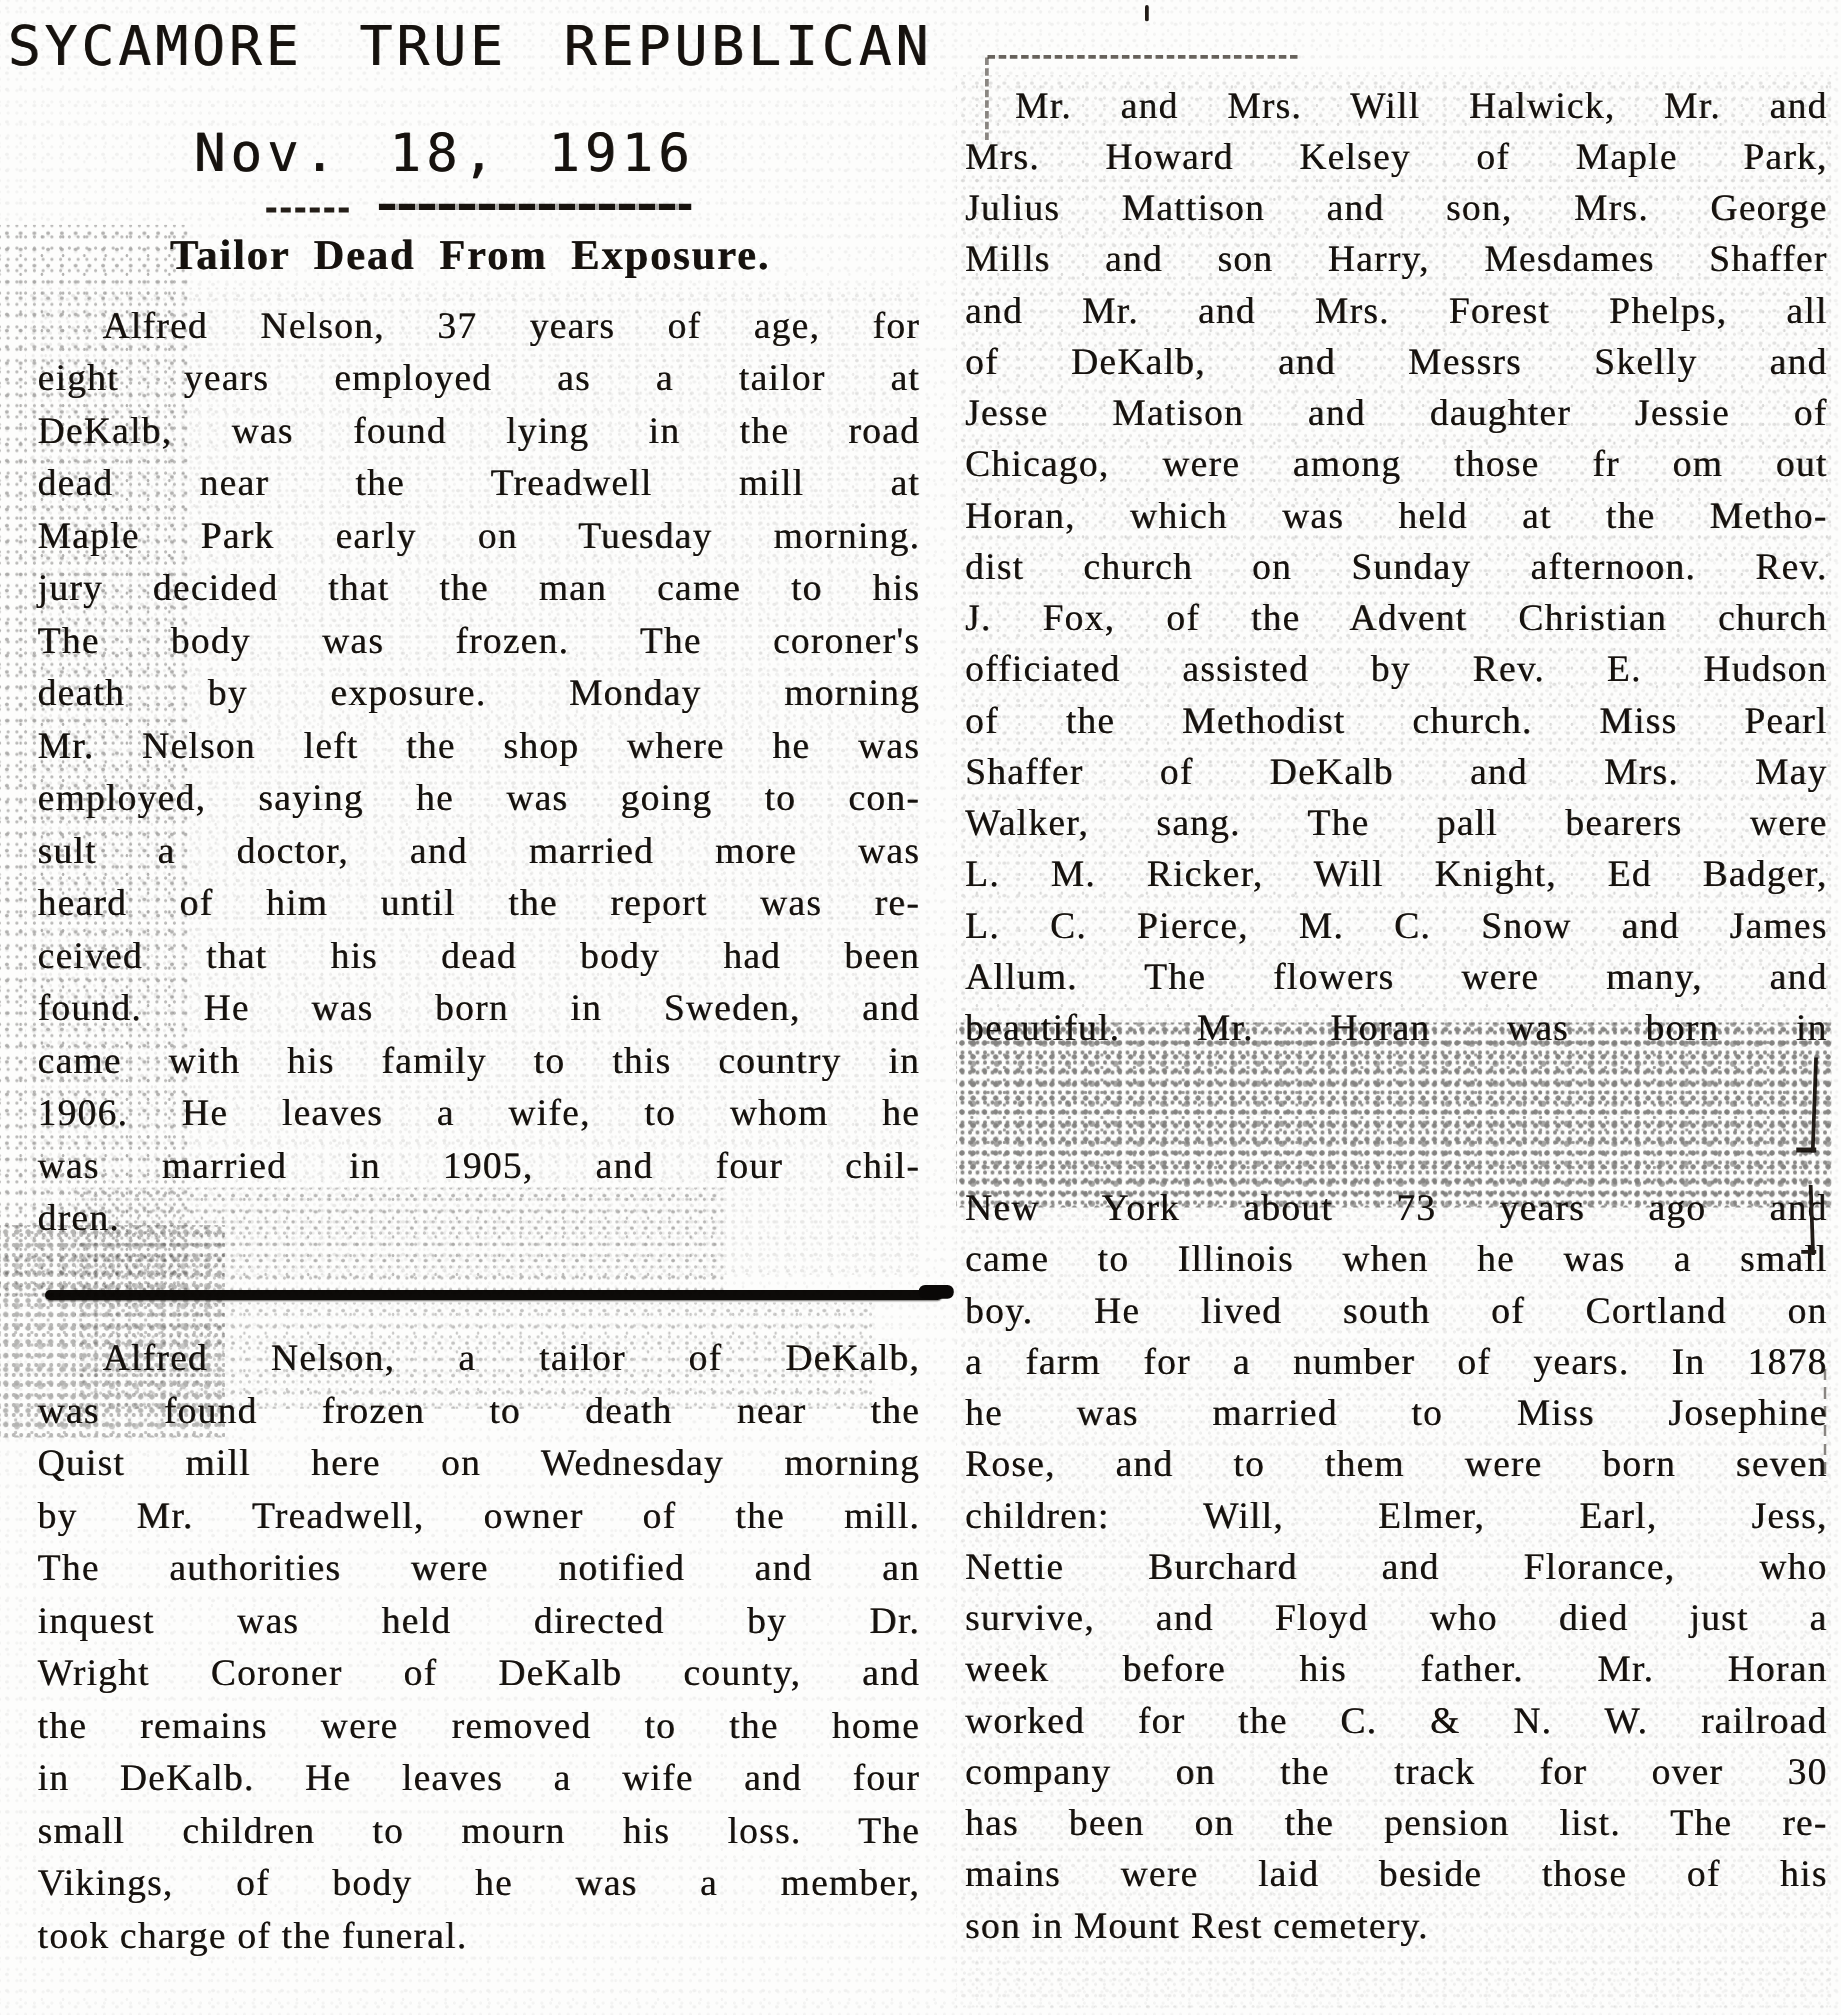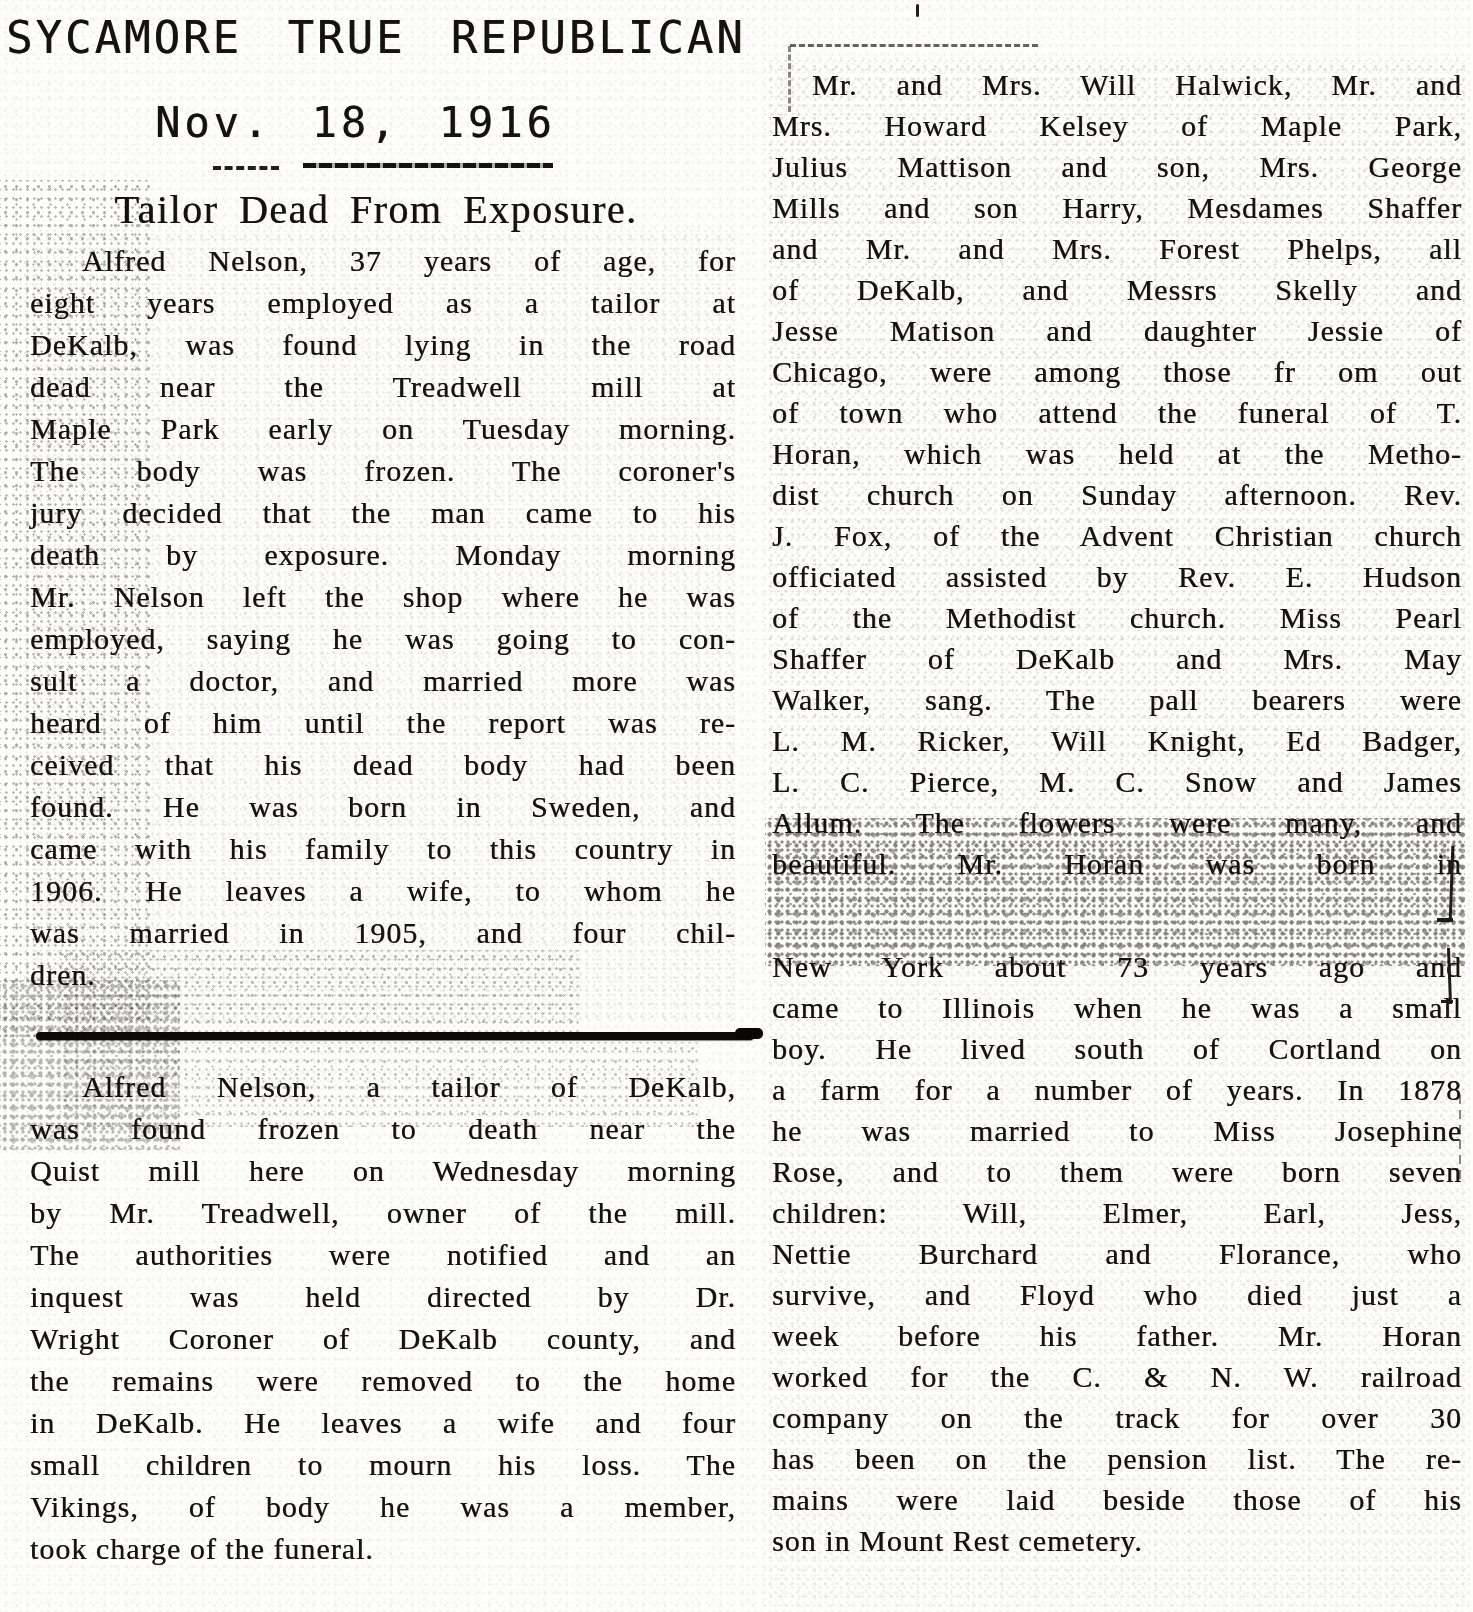--- a/index.html
+++ b/index.html
@@ -36,21 +36,21 @@
     left: 213px; top: 166px; width: 66px; height: 0;
     border-top: 4px dashed #241e18;
   }
   .date-underline-long {
     left: 303px; top: 163px; width: 250px; height: 5px;
     background: repeating-linear-gradient(90deg, #17120d 0 13px, rgba(23,18,13,.35) 13px 16px);
   }
   .headline {
     left: 30px; top: 186px; width: 692px;
     text-align: center;
-    font-weight: normal; font-size: 40px;
+    font-weight: bold; font-size: 34px;
     letter-spacing: 1.5px; word-spacing: 9px;
     text-shadow: .5px 0 0 rgba(22,18,14,.8);
   }
 
   
   .textblock { font-size: 30px; }
   .lh42 { line-height: 42px; }
   .lh41 { line-height: 41px; }
   .block-a1 { left: 30px;  top: 240px;  width: 706px; }
   .block-a2 { left: 30px;  top: 1066px; width: 706px; }
@@ -115,22 +115,22 @@
 <div class="abs date-underline-short"></div>
 <div class="abs date-underline-long"></div>
 
 <div class="abs headline">Tailor Dead From Exposure.</div>
 <div class="abs textblock lh42 block-a1">
     <div class="line first">Alfred Nelson, 37 years of age, for</div>
     <div class="line">eight years employed as a tailor at</div>
     <div class="line">DeKalb, was found lying in the road</div>
     <div class="line">dead near the Treadwell mill at</div>
     <div class="line">Maple Park early on Tuesday morning.</div>
+    <div class="line">jury decided that the man came to his</div>
     <div class="line">The body was frozen. The coroner's</div>
-    <div class="line">jury decided that the man came to his</div>
     <div class="line">death by exposure. Monday morning</div>
     <div class="line">Mr. Nelson left the shop where he was</div>
     <div class="line">employed, saying he was going to con-</div>
     <div class="line">sult a doctor, and married more was</div>
     <div class="line">heard of him until the report was re-</div>
     <div class="line">ceived that his dead body had been</div>
     <div class="line">found. He was born in Sweden, and</div>
     <div class="line">came with his family to this country in</div>
     <div class="line">1906. He leaves a wife, to whom he</div>
     <div class="line">was married in 1905, and four chil-</div>
@@ -154,21 +154,20 @@
 
 <div class="abs textblock lh41 block-r1 keep-just">
     <div class="line first">Mr. and Mrs. Will Halwick, Mr. and</div>
     <div class="line">Mrs. Howard Kelsey of Maple Park,</div>
     <div class="line">Julius Mattison and son, Mrs. George</div>
     <div class="line">Mills and son Harry, Mesdames Shaffer</div>
     <div class="line">and Mr. and Mrs. Forest Phelps, all</div>
     <div class="line">of DeKalb, and Messrs Skelly and</div>
     <div class="line">Jesse Matison and daughter Jessie of</div>
     <div class="line">Chicago, were among those fr om out</div>
-    <div class="line">of town who attend the funeral of T.</div>
     <div class="line">Horan, which was held at the Metho-</div>
     <div class="line">dist church on Sunday afternoon. Rev.</div>
     <div class="line">J. Fox, of the Advent Christian church</div>
     <div class="line">officiated assisted by Rev. E. Hudson</div>
     <div class="line">of the Methodist church. Miss Pearl</div>
     <div class="line">Shaffer of DeKalb and Mrs. May</div>
     <div class="line">Walker, sang. The pall bearers were</div>
     <div class="line">L. M. Ricker, Will Knight, Ed Badger,</div>
     <div class="line">L. C. Pierce, M. C. Snow and James</div>
     <div class="line">Allum. The flowers were many, and</div>

